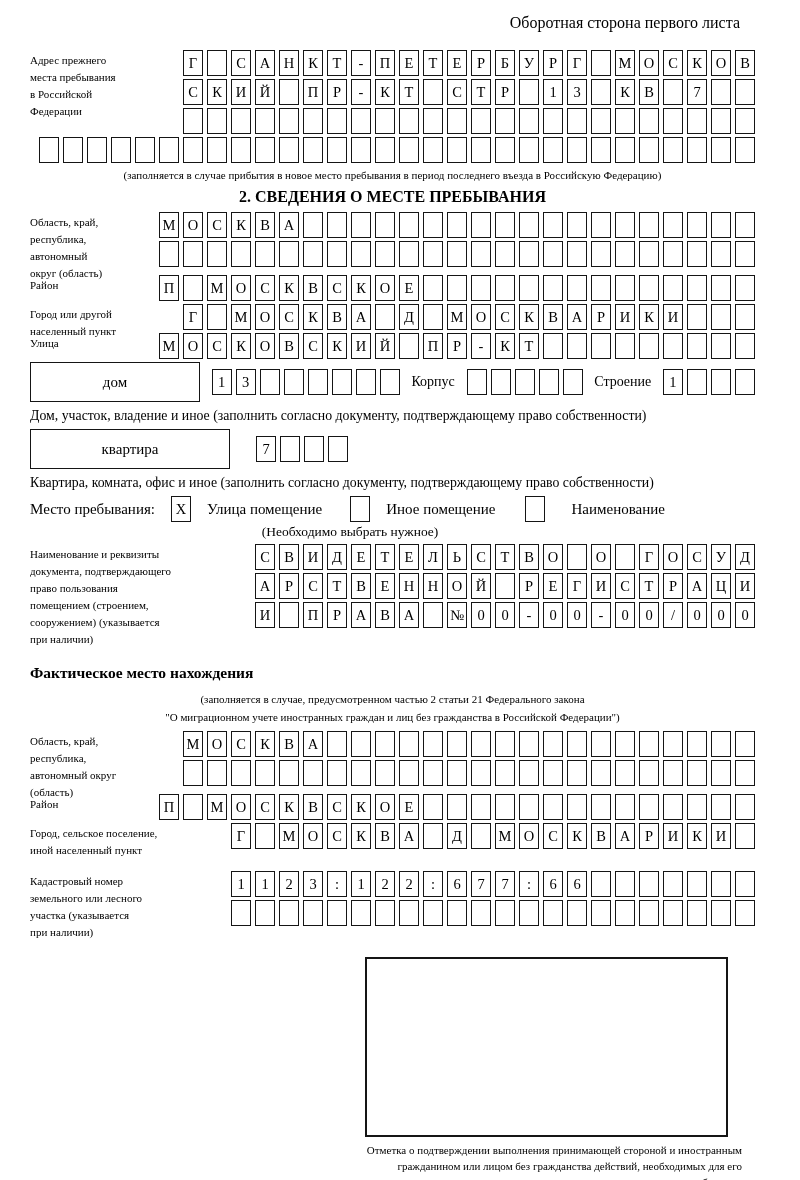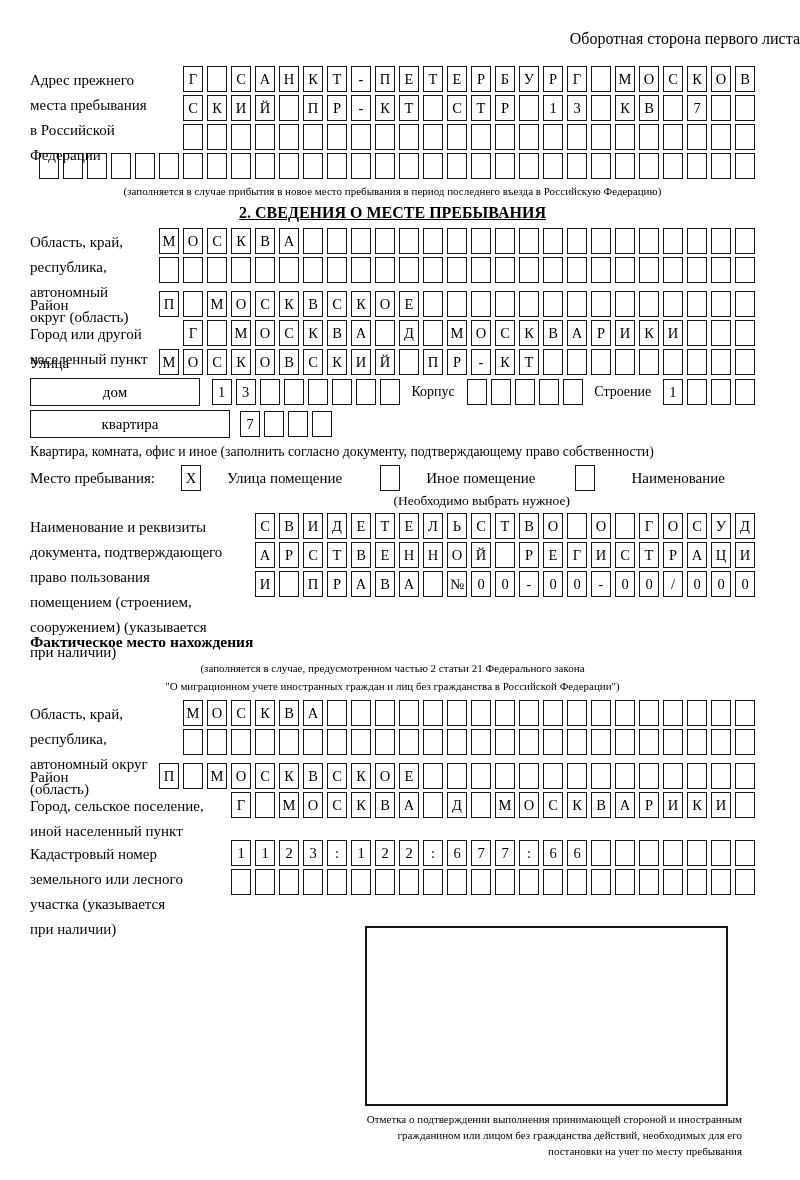--- a/index.html
+++ b/index.html
@@ -1,36 +1,36 @@
 <!DOCTYPE html>
 <html><head>
 <meta charset="utf-8">
 <style>
   html,body{margin:0;padding:0;background:#fff;}
   body{width:800px;height:1180px;color:#000;font-family:"Liberation Serif",serif;overflow:hidden;}
   .page{position:relative;width:800px;height:1180px;}
   .content{margin:0 45px 0 30px;width:725px;}
-  .hdr{padding-top:30px;text-align:right;font-size:16px;}
+  .hdr{padding-top:14px;text-align:right;font-size:16px;margin-right:60px;}
   .sec{position:relative;}
-  .sec-label{position:absolute;left:0;top:2px;font-size:15px;line-height:25px;white-space:pre-line;font-family:Liberation Serif, serif;}
+  .sec-label{position:absolute;left:0;top:2px;font-size:11px;line-height:17px;white-space:pre-line;font-family:Liberation Serif, serif;}
   .cellrow{display:flex;justify-content:flex-end;gap:4px;margin-bottom:3px;}
   .cell{box-sizing:border-box;flex:0 0 20px;width:20px;height:26px;border:1.6px solid #151515;
         display:flex;align-items:center;justify-content:center;font-size:14.5px;background:#fff;}
   .note-c{text-align:center;font-size:11px;line-height:18px;}
   .note-l{font-size:13.8px;line-height:19px;margin:1px 0 4px 0;}
-  .h2{font-weight:bold;text-align:center;font-size:16px;margin:4px 0 6px 0;text-decoration:underline;}
+  .h2{font-weight:bold;text-align:center;font-size:16px;margin:4px 0 6px 0;}
   .h3{font-weight:bold;text-align:left;font-size:15.5px;margin:2px 0 8px 0;}
   .house-row{display:flex;align-items:center;justify-content:space-between;margin:2px 0 4px 0;}
-  .rectfield{box-sizing:border-box;border:1.6px solid #151515;height:28px;display:flex;
+  .rectfield{box-sizing:border-box;border:1.6px solid #151515;height:40px;display:flex;
              align-items:center;justify-content:center;font-size:15px;background:#fff;}
   .grp{display:flex;gap:4px;}
   .inline-label{font-size:14px;}
-  .apt-row{display:flex;align-items:center;gap:10px;margin:2px 0 4px 0;}
-  .stay-row{display:flex;align-items:center;gap:26px;margin:4px 0 0 0;font-size:15px;}
-  .stay-note{width:440px;margin-left:100px;text-align:right;font-size:13.5px;margin-top:2px;margin-bottom:4px;}
+  .apt-row{display:flex;align-items:center;gap:26px;margin:2px 0 4px 0;}
+  .stay-row{display:flex;align-items:center;gap:16px;margin:4px 0 0 0;font-size:15px;}
+  .stay-note{width:440px;margin-left:100px;text-align:center;font-size:13.5px;margin-top:2px;margin-bottom:4px;}
   .doc-sec{height:118px;}
   .cad-rows{margin-top:22px;}
   .stamp-box{box-sizing:border-box;margin-left:365px;width:363px;height:180px;border:2px solid #151515;background:#fff;}
   .stamp-note{margin-left:352px;width:390px;text-align:right;font-size:11px;line-height:16px;margin-top:5px;}
   .mb8{margin-bottom:8px;}
   .mb5{margin-bottom:5px;}
 </style>
 </head>
 <body>
 
@@ -334,20 +334,21 @@
           <span class="cell"></span>
         </div>
       <span class="inline-label">Строение</span>
       <div class="grp">
           <span class="cell">1</span>
           <span class="cell"></span>
           <span class="cell"></span>
           <span class="cell"></span>
         </div>
     </div>
+    <div class="note-l">Дом, участок, владение и иное (заполнить согласно документу, подтверждающему право собственности)</div>
 
     <div class="apt-row">
       <div class="rectfield" style="width:200px;">квартира</div>
       <div class="grp">
           <span class="cell">7</span>
           <span class="cell"></span>
           <span class="cell"></span>
           <span class="cell"></span>
         </div>
     </div>

